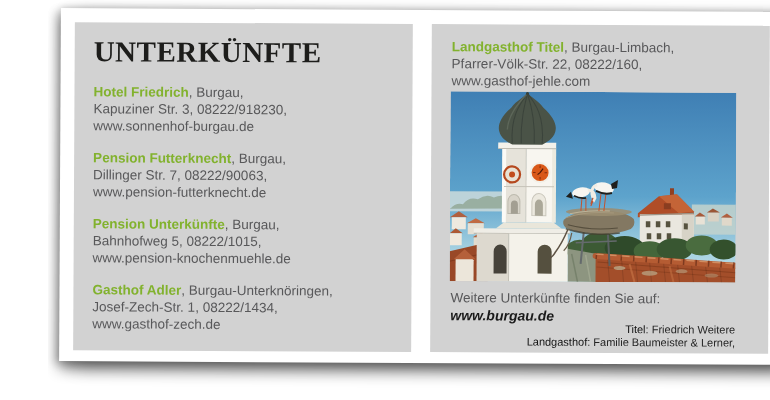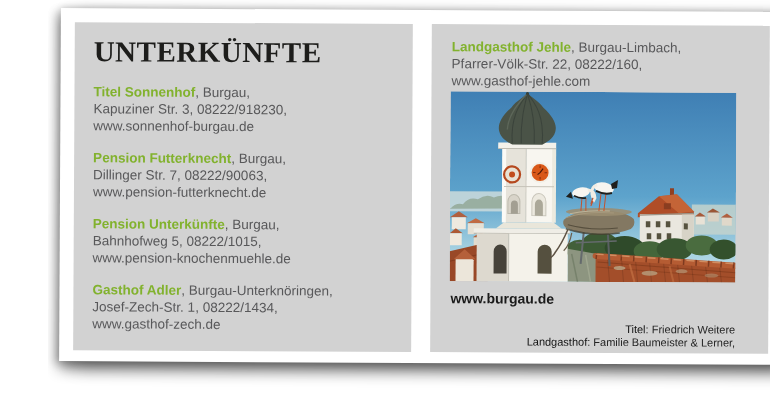--- a/index.html
+++ b/index.html
@@ -24,38 +24,38 @@
     font-family:"Liberation Serif","DejaVu Serif",serif;
     font-weight:700; font-size:29px; line-height:31px;
     letter-spacing:.5px; color:#1d1d1b;
   }
   .entry { margin:0 14px 15px 19px; font-size:13.5px; line-height:17px; color:#58585a; }
   .entry .name { color:#82b22e; font-weight:700; }
   .panel.right .entry { margin:14px 14px 0 20px; }
   .photo-wrap { position:absolute; left:19px; top:67px; width:286px; height:190px; overflow:hidden; }
   .photo-wrap svg { display:block; }
   .more { position:absolute; left:20px; top:266px; font-size:13.5px; line-height:16.5px; color:#58585a; }
-  .more .link { font-size:14px; font-weight:700; color:#1a1a1a; }
+  .more .link { font-size:14px; font-weight:700; color:#1a1a1a;font-style:italic; }
   .credits {
     position:absolute; left:20px; right:33px; top:298px;
     text-align:right; font-size:11px; line-height:13px; color:#242424;
   }
   .credits b { font-weight:400; color:#111; }
 </style>
 </head>
 <body>
 
 <div class="stage">
   <div class="card">
 
     <section class="panel left">
       <h1 class="title">UNTERKÜNFTE</h1>
 
       <div class="entry">
-        <div><span class="name">Titel Sonnenhof</span><span>, Burgau,</span></div>
+        <div><span class="name">Hotel Friedrich</span><span>, Burgau,</span></div>
         <div>Kapuziner Str. 3, 08222/918230,</div>
         <div>www.sonnenhof-burgau.de</div>
       </div>
 
       <div class="entry">
         <div><span class="name">Pension Futterknecht</span><span>, Burgau,</span></div>
         <div>Dillinger Str. 7, 08222/90063,</div>
         <div>www.pension-futterknecht.de</div>
       </div>
 
@@ -67,21 +67,21 @@
 
       <div class="entry">
         <div><span class="name">Gasthof Adler</span><span>, Burgau-Unterknöringen,</span></div>
         <div>Josef-Zech-Str. 1, 08222/1434,</div>
         <div>www.gasthof-zech.de</div>
       </div>
     </section>
 
     <section class="panel right">
       <div class="entry">
-        <div><span class="name">Landgasthof Jehle</span><span>, Burgau-Limbach,</span></div>
+        <div><span class="name">Landgasthof Titel</span><span>, Burgau-Limbach,</span></div>
         <div>Pfarrer-Völk-Str. 22, 08222/160,</div>
         <div>www.gasthof-jehle.com</div>
       </div>
 
       <div class="photo-wrap">
         <svg width="286" height="190" viewBox="0 0 286 190" xmlns="http://www.w3.org/2000/svg">
           <defs>
             <linearGradient id="sky" x1="0" y1="0" x2="0" y2="1">
               <stop offset="0" stop-color="#3f7fb4"></stop>
               <stop offset=".55" stop-color="#5da3cc"></stop>
@@ -256,20 +256,21 @@
             <ellipse cx="154" cy="96" rx="10" ry="5.5" fill="#f7f5f0" transform="rotate(12 154 96)"></ellipse>
             <path d="M161,92 l7,-4 -1,8 -5,1 z" fill="#1f1f1d"></path>
             <path d="M146,99 q8,4 16,2" stroke="#1f1f1d" stroke-width="2" fill="none"></path>
             <path d="M147,93 q-6,2 -5,9 l1,4" stroke="#f1ede4" stroke-width="3" fill="none"></path>
             <path d="M143,106 l-2,6" stroke="#c2522e" stroke-width="1.2"></path>
           </g>
         </svg>
       </div>
 
       <div class="more">
+        <div>Weitere Unterkünfte finden Sie auf:</div>
         <div class="link">www.burgau.de</div>
       </div>
 
       <div class="credits">
         <div><b>Titel:</b><span> Friedrich Weitere</span></div>
         <div><b>Landgasthof:</b><span> Familie Baumeister &amp; Lerner,</span></div>
       </div>
     </section>
 
   </div>

